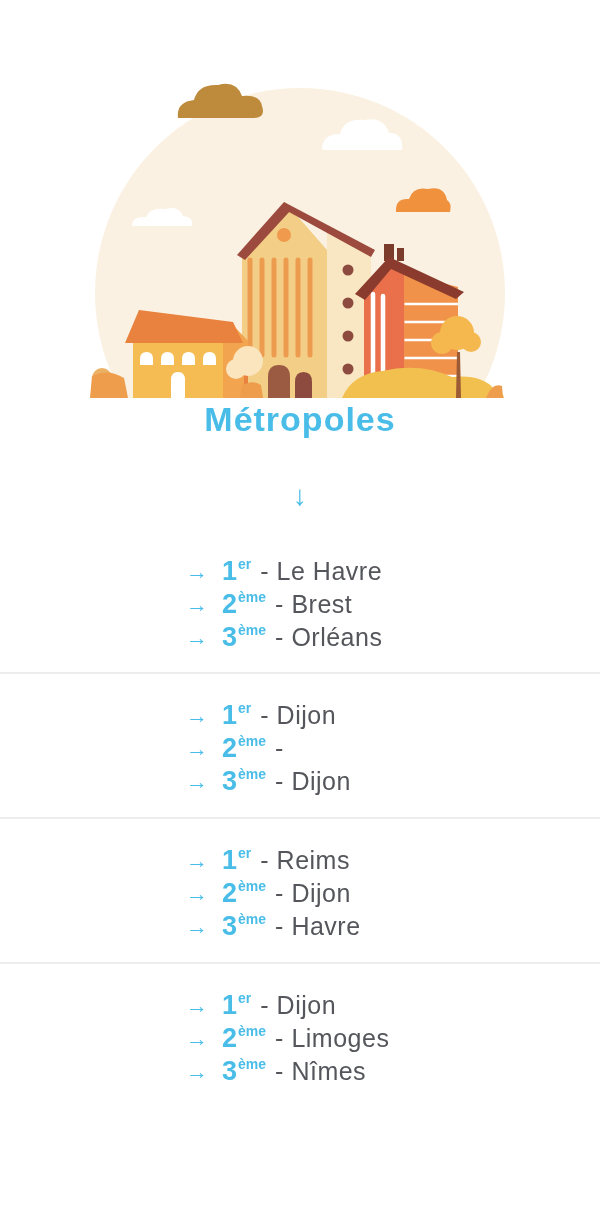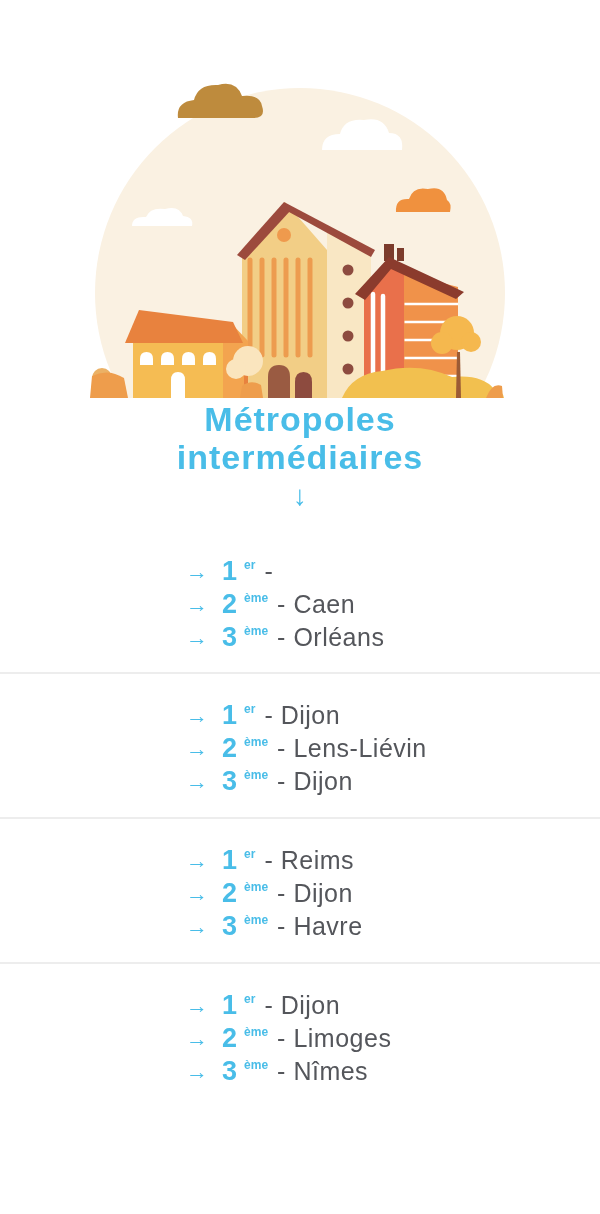--- a/index.html
+++ b/index.html
@@ -21,21 +21,21 @@
   }
   .rankings{position:absolute;top:0;left:0;width:600px;height:1214px;}
   .group{position:absolute;left:186px;width:400px;}
   .g0{top:556px}.g1{top:700px}.g2{top:845px}.g3{top:990px}
   .divider{position:absolute;left:0;width:600px;height:2px;background:var(--divider);}
   .d0{top:672px}.d1{top:817px}.d2{top:962px}
   .row{display:flex;align-items:baseline;height:33px;white-space:nowrap;}
   .arrow{color:var(--accent);font-size:22px;margin-right:14px;position:relative;top:-1px;}
   .rank{color:var(--accent);font-weight:700;font-size:27px;}
   .rank b{font-weight:700;}
-  .rank sup{font-size:12px;font-weight:700;vertical-align:baseline;position:relative;top:-11px;margin-left:7px;}
+  .rank sup{font-size:14px;font-weight:700;vertical-align:baseline;position:relative;top:-11px;margin-left:1px;}
   .sep{color:var(--ink);font-size:25px;margin:0 8px 0 9px;}
   .city{color:var(--ink);font-size:25px;letter-spacing:.5px;}
 </style>
 </head>
 <body>
 
 <div class="illustration">
   <svg viewBox="0 0 420 326" width="420" height="326">
     <defs>
         <clipPath id="gc">
@@ -126,38 +126,38 @@
         <path d="M0 326 L2 304 Q18 296 34 306 L38 326 Z" fill="#EE9D4C"></path>
         <path d="M150 326 L152 314 Q161 307 171 313 L173 326 Z" fill="#EE9D4C"></path>
         <path d="M396 326 Q402 310 412 314 L413 326 Z" fill="#EE9D4C"></path>
       </g>
     </g>
   </svg>
 </div>
 
 <h1 class="title">
   <span class="title-line">Métropoles</span>
-  <span class="title-line">intermédiaires</span>
 </h1>
 
 <div class="down-arrow">↓</div>
 
 <section class="rankings">
 
   <div class="group g0">
     <div class="row">
       <span class="arrow">→</span>
       <span class="rank"><b>1</b><sup>er</sup></span>
       <span class="sep">-</span>
-    </div>
-    <div class="row">
-      <span class="arrow">→</span>
-      <span class="rank"><b>2</b><sup>ème</sup></span>
-      <span class="sep">-</span>
-      <span class="city">Caen</span>
+      <span class="city">Le Havre</span>
+    </div>
+    <div class="row">
+      <span class="arrow">→</span>
+      <span class="rank"><b>2</b><sup>ème</sup></span>
+      <span class="sep">-</span>
+      <span class="city">Brest</span>
     </div>
     <div class="row">
       <span class="arrow">→</span>
       <span class="rank"><b>3</b><sup>ème</sup></span>
       <span class="sep">-</span>
       <span class="city">Orléans</span>
     </div>
   </div>
 
   <div class="divider d0"></div>
@@ -166,21 +166,20 @@
     <div class="row">
       <span class="arrow">→</span>
       <span class="rank"><b>1</b><sup>er</sup></span>
       <span class="sep">-</span>
       <span class="city">Dijon</span>
     </div>
     <div class="row">
       <span class="arrow">→</span>
       <span class="rank"><b>2</b><sup>ème</sup></span>
       <span class="sep">-</span>
-      <span class="city">Lens-Liévin</span>
     </div>
     <div class="row">
       <span class="arrow">→</span>
       <span class="rank"><b>3</b><sup>ème</sup></span>
       <span class="sep">-</span>
       <span class="city">Dijon</span>
     </div>
   </div>
 
   <div class="divider d1"></div>

